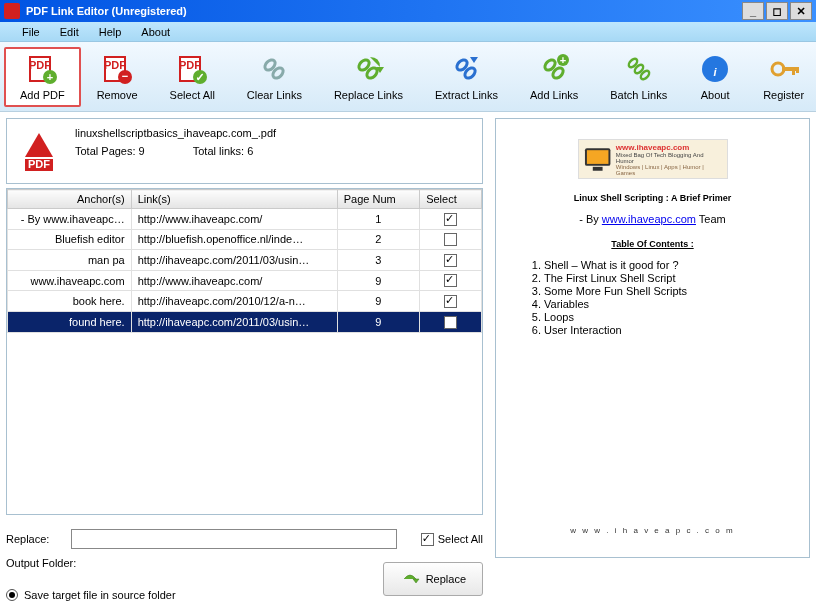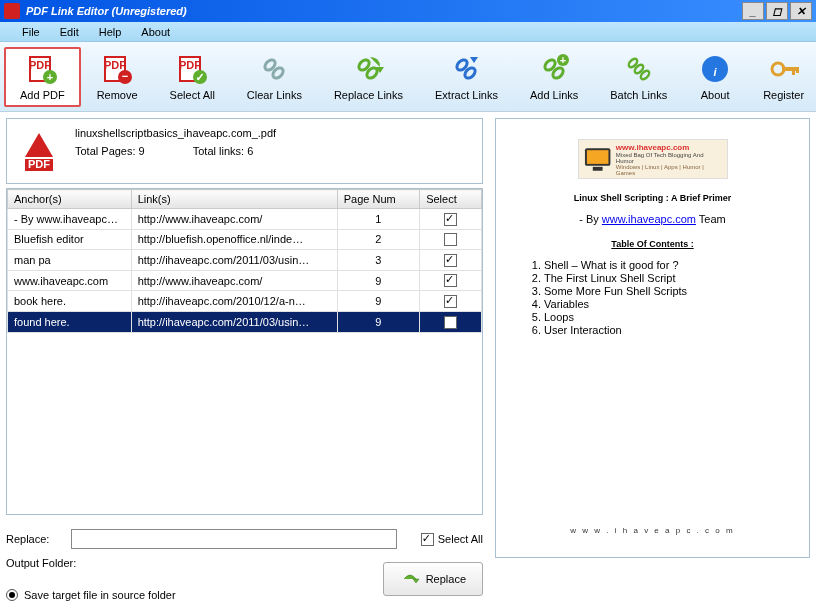--- a/index.html
+++ b/index.html
@@ -1,18 +1,18 @@
 <!DOCTYPE html>
 <html><head>
 <meta charset="utf-8">
 <style>
 * { margin: 0; padding: 0; box-sizing: border-box; font-family: Tahoma, Arial, sans-serif; font-size: 11px; }
 body { background: #fff; width: 816px; height: 613px; overflow: hidden; position: relative; }
 
-.titlebar { background: linear-gradient(to right, #0054E3, #3A90FF); height: 22px; display: flex; align-items: center; padding: 0 4px; color: #fff; font-weight: bold; font-style: italic; }
+.titlebar { background: linear-gradient(to right, #0054E3, #3A90FF); height: 22px; display: flex; align-items: center; padding: 0 4px; color: #fff; font-weight: bold; }
 .titlebar .app-icon { width: 16px; height: 16px; background: #D12020; border-radius: 2px; margin-right: 6px; }
 .titlebar .title { flex: 1; }
 .titlebar .win-btn { width: 22px; height: 18px; background: #ddd; color: #000; display: inline-flex; align-items: center; justify-content: center; margin-left: 2px; border: 1px solid #888; cursor: pointer; }
 
 .menubar { background: linear-gradient(#BEE6FD, #A7D9F5); height: 20px; display: flex; align-items: center; padding: 0 12px; border-bottom: 1px solid #9AC7E3; }
 .menubar .item { padding: 2px 10px; cursor: pointer; }
 
 .toolbar { background: linear-gradient(#F2F9FF, #D6EAF8); height: 70px; display: flex; align-items: center; padding: 2px 4px; border-bottom: 1px solid #B8D0E0; }
 .tool-btn { display: flex; flex-direction: column; align-items: center; justify-content: center; padding: 4px 14px; cursor: pointer; border: 2px solid transparent; border-radius: 2px;}
 .tool-btn.highlight { border: 2px solid #E05050; background: #fff; }
@@ -57,21 +57,21 @@
 .preview .banner .bt .dom { color: #D33; font-weight: bold; font-size: 8px; }
 .preview .banner .bt .s1 { color: #444; font-size: 6px; }
 .preview .banner .bt .s2 { color: #864; font-size: 6px; }
 .preview-title { text-align: center; font-size: 9px; font-weight: bold; margin-bottom: 10px; }
 .preview-by { text-align: center; font-size: 8px; margin-bottom: 14px; }
 .preview-toc { text-align: center; font-weight: bold; text-decoration: underline; font-size: 9px; margin-bottom: 10px; }
 .preview ol { margin-left: 20px; font-size: 8px; }
 .preview ol li { margin-bottom: 1px; }
 .preview-footer { text-align: center; font-size: 8px; letter-spacing: 2px; margin-top: 190px; color: #333; }
 
-.col-anchor { width: 120px; }
+.col-anchor { width: 120px; text-align: right; }
 .col-link { width: 200px; }
 .col-page { width: 80px; }
 .col-select { width: 60px; }
 </style>
 </head>
 <body>
 
 <div class="titlebar">
   <div class="app-icon"></div>
   <div class="title">PDF Link Editor (Unregistered)</div>

